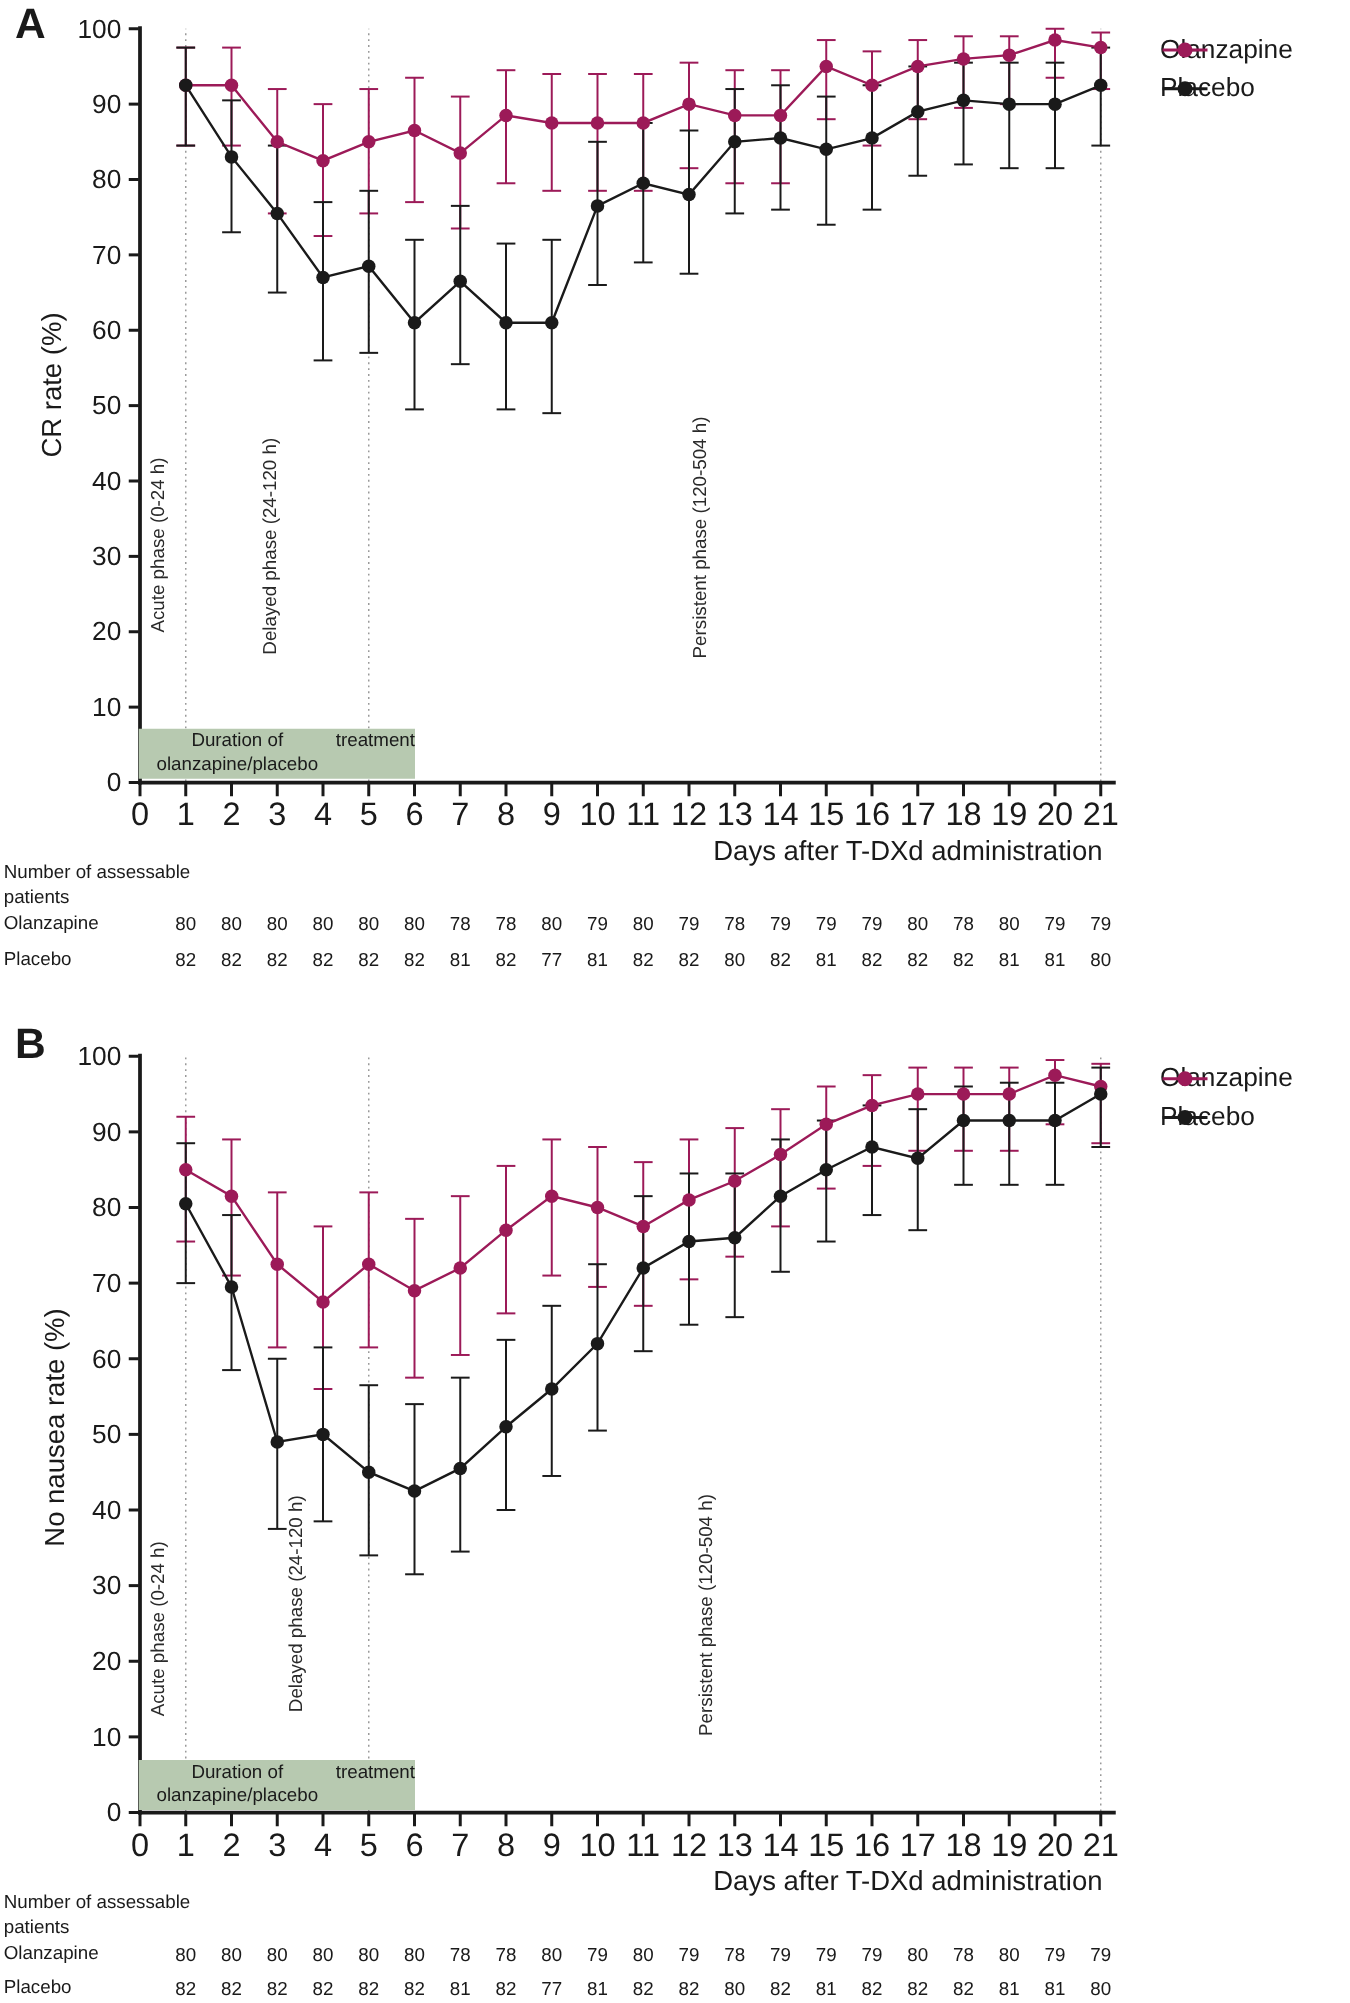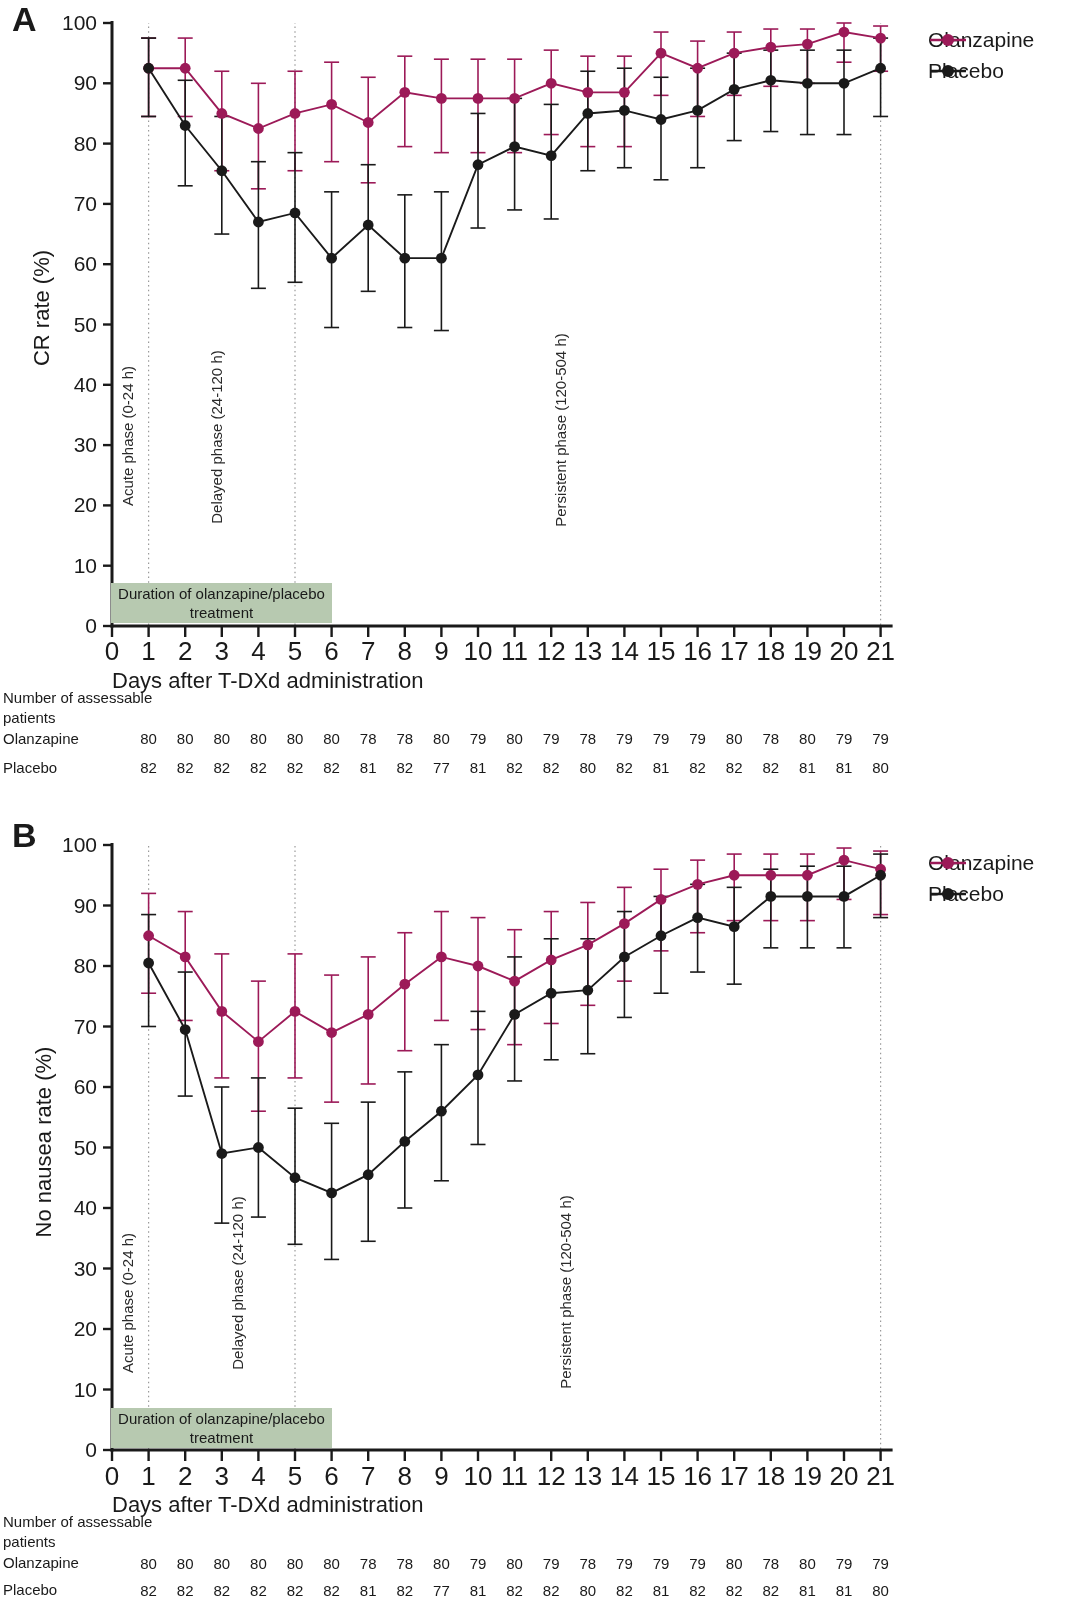--- a/index.html
+++ b/index.html
@@ -15,26 +15,26 @@
   .ytitle {
     position:absolute; writing-mode:vertical-rl;
     transform:translate(-50%,-50%) rotate(180deg);
     font-size:22px; white-space:nowrap;
   }
   .vlabel {
     position:absolute; writing-mode:vertical-rl;
     transform:translate(-50%,-50%) rotate(180deg);
     font-size:15px; white-space:nowrap; color:#2a2a2a;
   }
-  .xtitle { left:112px; width:770px; text-align:left; font-size:22px; }
+  .xtitle { left:112px; width:770px; text-align:right; font-size:22px; }
   .legend { display:flex; flex-direction:column; gap:7px; }
   .legend-item { display:flex; align-items:center; gap:12px; font-size:21px; height:24px; }
   .tbox {
     left:111px; width:221px; height:40px;
-    display:flex; flex-direction:column; justify-content:center;
+    display:flex; flex-direction:row; justify-content:center;
     text-align:center; font-size:15px; line-height:19px;
   }
   .thead { left:3px; width:180px; font-weight:normal; font-size:15px; line-height:20px; }
   .rowlab { left:3px; font-size:15px; line-height:18px; }
 </style>
 </head>
 <body>
 
 <svg id="svgA" style="top:0" width="1080" height="800" viewBox="0 0 1080 800">
     <line x1="148.6" y1="625" x2="148.6" y2="23" stroke="#9a9a9a" stroke-width="1.2" stroke-dasharray="1.5 3.2"></line>

